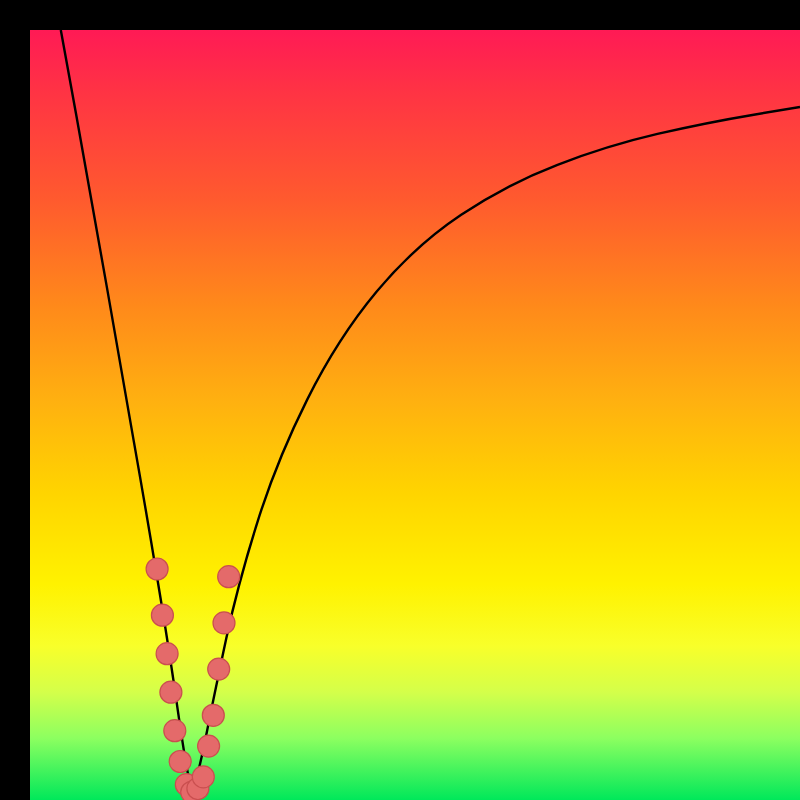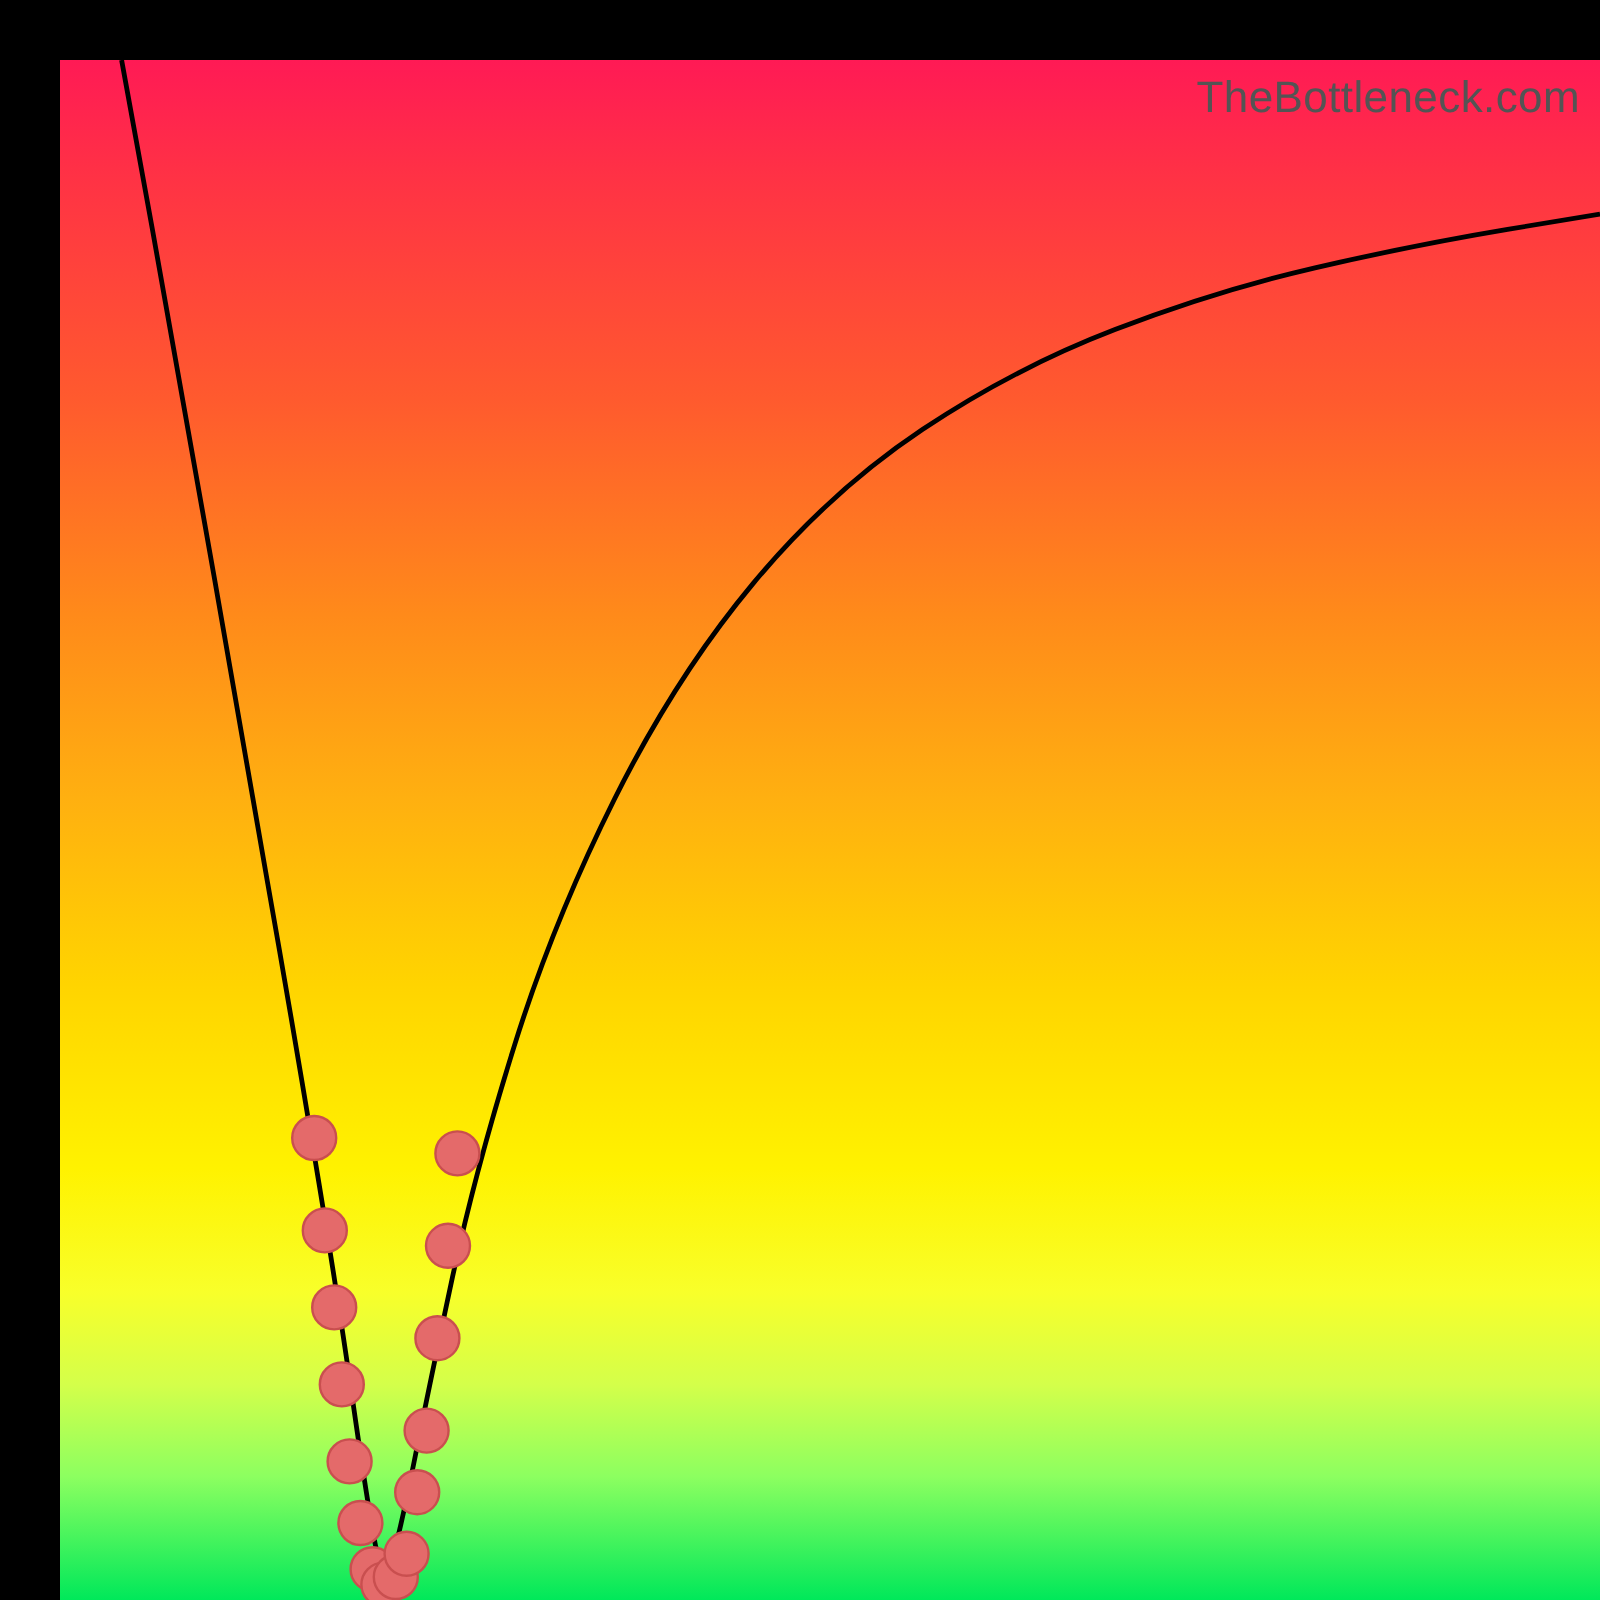--- a/index.html
+++ b/index.html
@@ -60,21 +60,20 @@
     fill: #e46a6a;
     stroke: #c94f4f;
     stroke-width: 1.2;
   }
 </style>
 </head>
 <body>
 
 <div class="frame">
   <div class="plot-area">
-    <div class="watermark">TheBottleneck.com</div>
     <svg class="curve" viewBox="0 0 770 770" preserveAspectRatio="none">
       <path id="curve-path" fill="none" stroke="#000" stroke-width="2.4" d="M 30.8 0.0 Q 30.8 0.0 46.2 84.7 Q 61.6 169.4 77.0 257.9 Q 92.4 346.5 103.9 411.9 Q 115.5 477.4 127.0 546.7 Q 138.6 616.0 146.3 669.9 Q 154.0 723.8 157.8 743.0 Q 161.7 762.3 165.6 750.8 Q 169.4 739.2 177.1 700.7 Q 184.8 662.2 196.3 608.3 Q 207.9 554.4 227.2 492.8 Q 246.4 431.2 277.2 369.6 Q 308.0 308.0 346.5 261.8 Q 385.0 215.6 431.2 184.8 Q 477.4 154.0 527.5 134.8 Q 577.5 115.5 627.5 103.9 Q 677.6 92.4 723.8 84.7 T 770.0 77.0"></path>
       <g id="markers-group">
           <circle cx="127.1" cy="539.0" r="11" class="marker"></circle>
           <circle cx="132.4" cy="585.2" r="11" class="marker"></circle>
           <circle cx="137.1" cy="623.7" r="11" class="marker"></circle>
           <circle cx="140.9" cy="662.2" r="11" class="marker"></circle>
           <circle cx="144.8" cy="700.7" r="11" class="marker"></circle>
           <circle cx="150.2" cy="731.5" r="11" class="marker"></circle>
           <circle cx="156.3" cy="754.6" r="11" class="marker"></circle>

